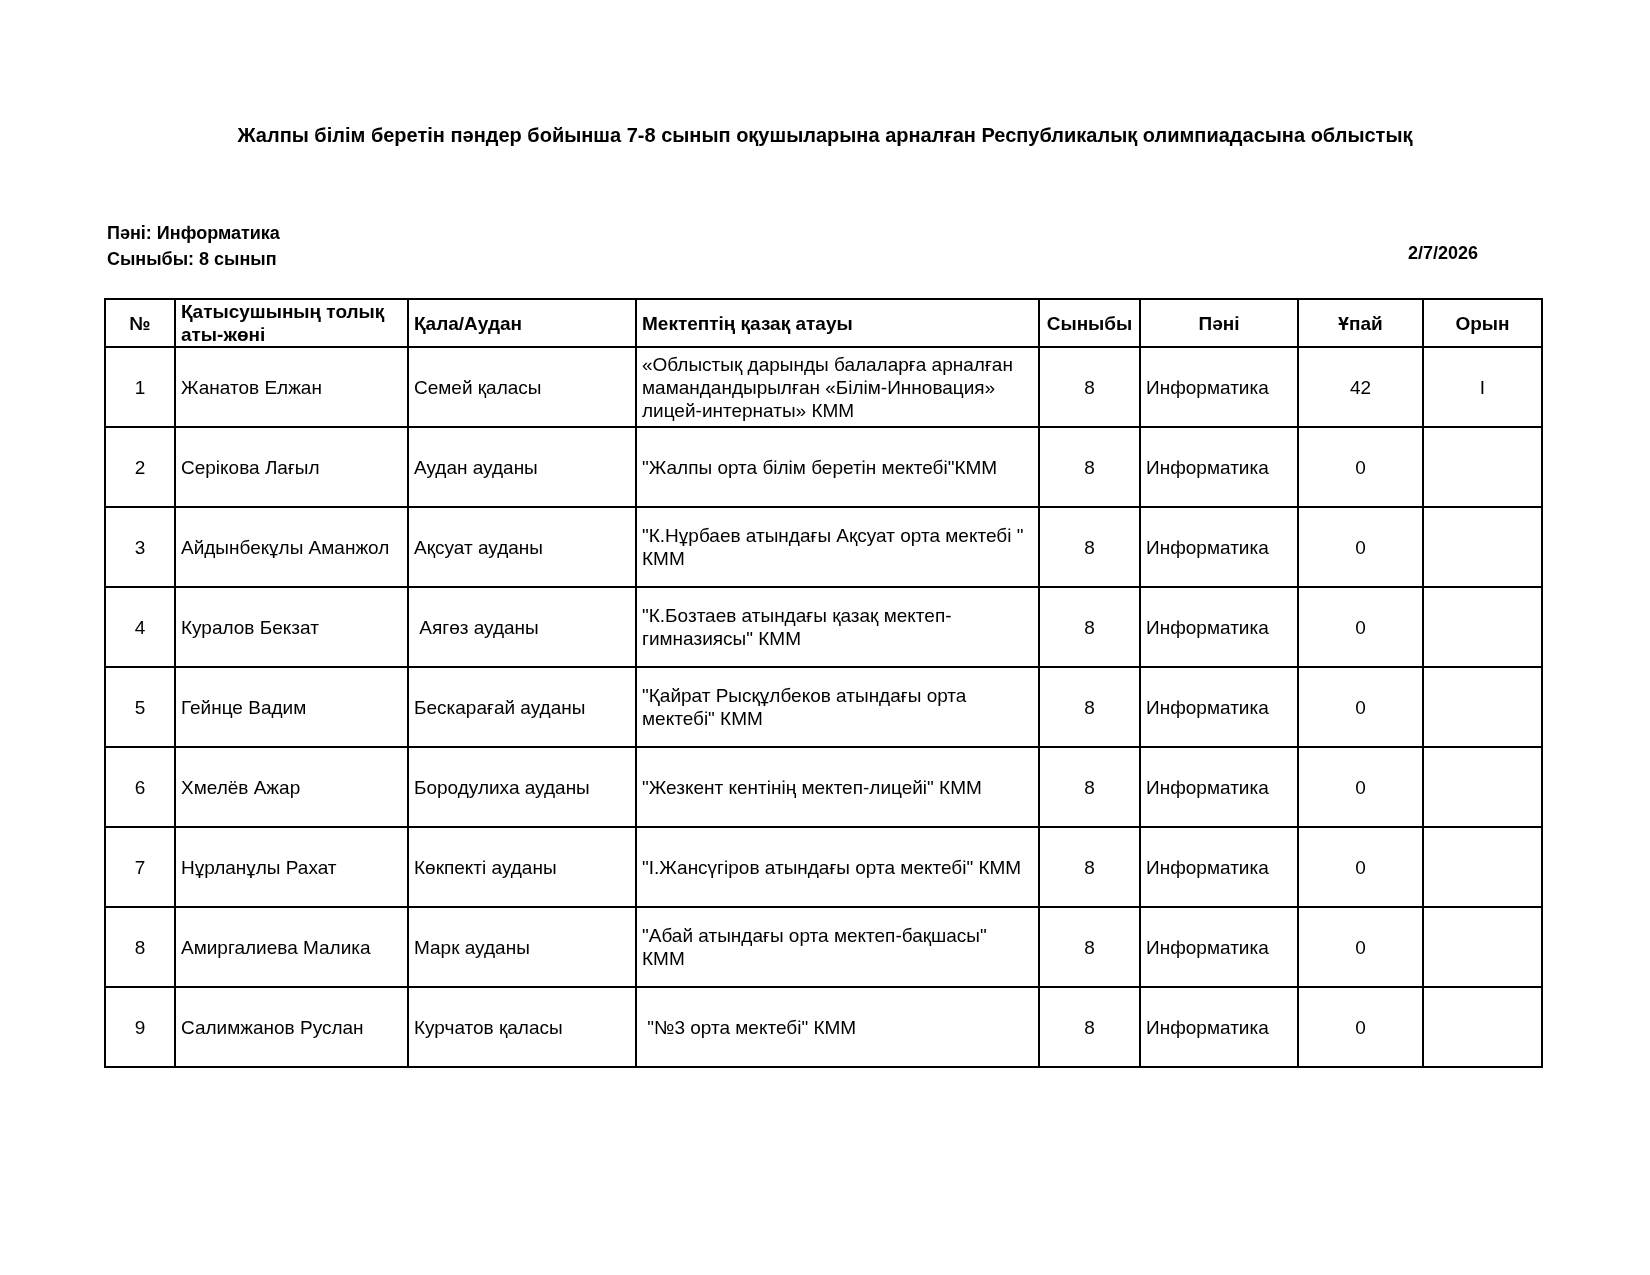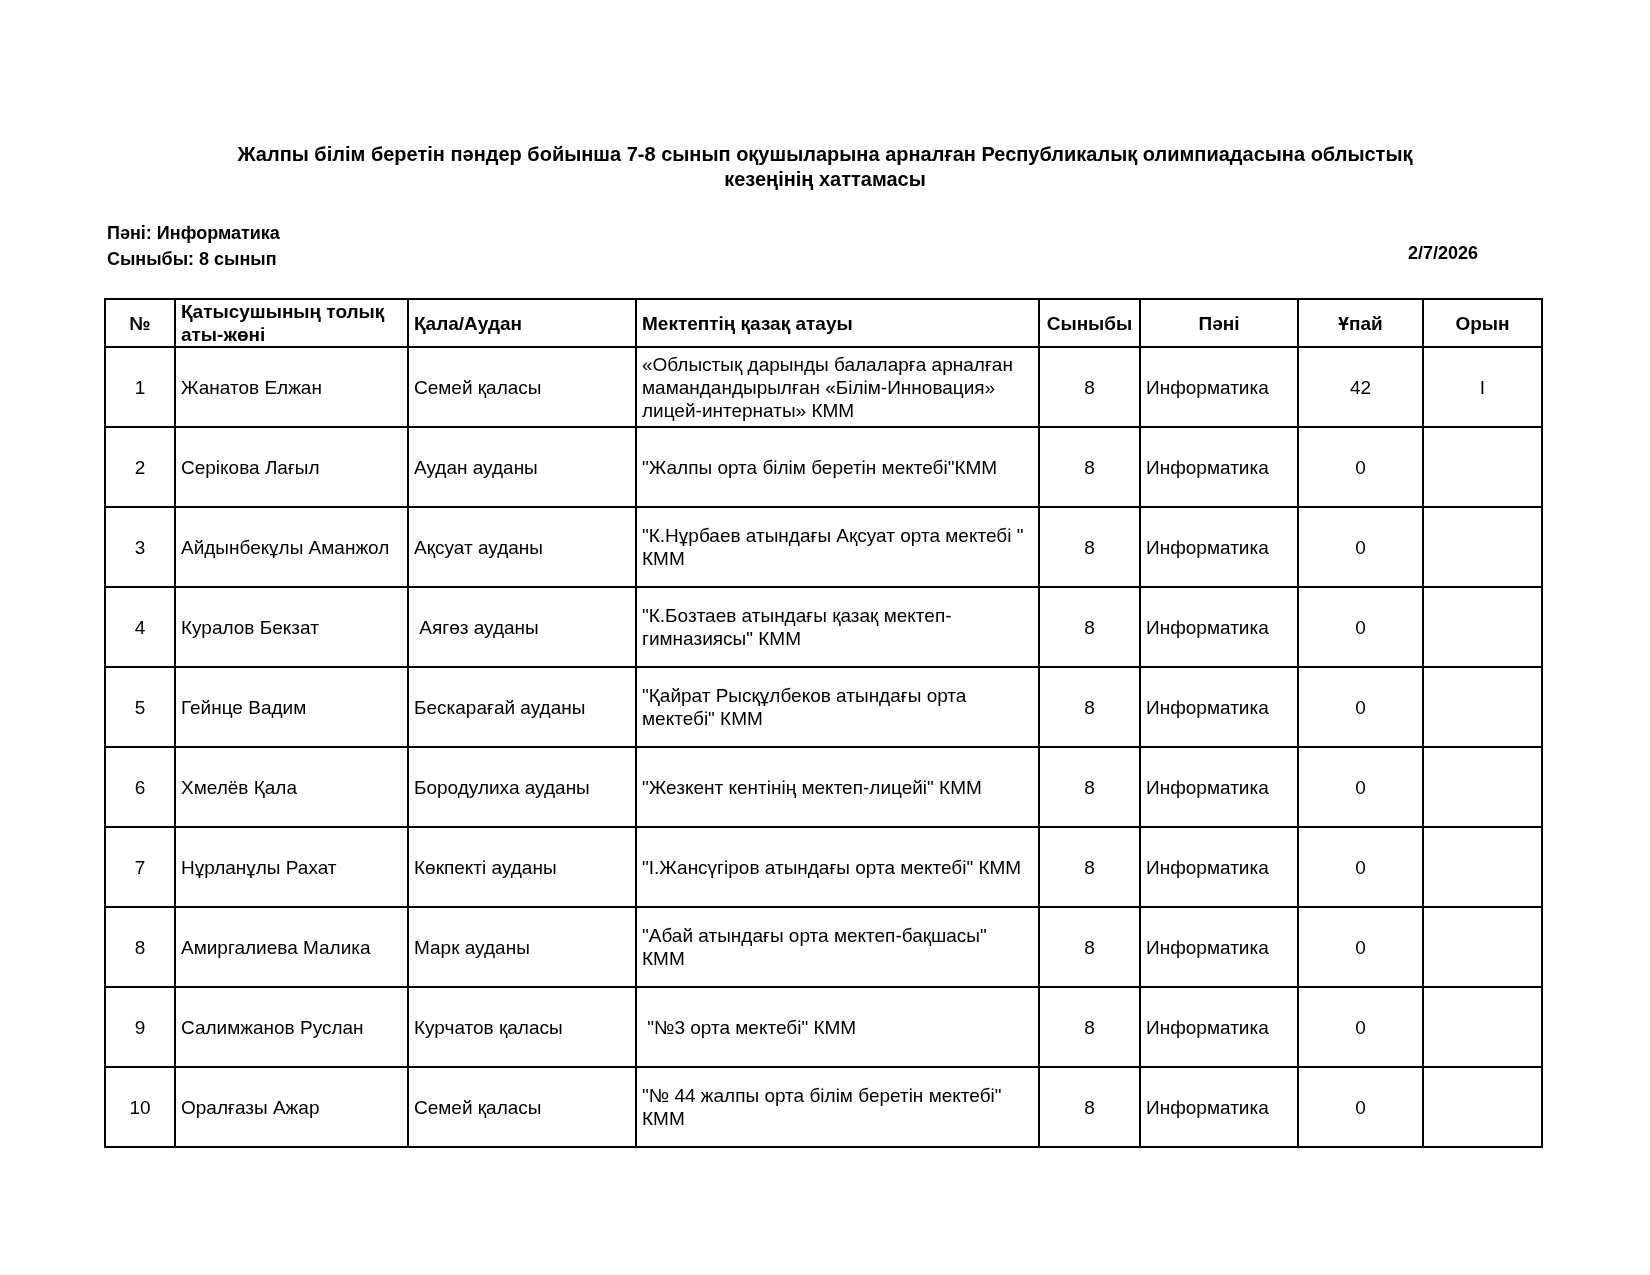--- a/index.html
+++ b/index.html
@@ -1,21 +1,21 @@
 <!DOCTYPE html>
 <html><head>
 <meta charset="utf-8">
 <style>
   html, body { margin: 0; padding: 0; background: #ffffff; }
   body {
     width: 1650px; height: 1275px; position: relative; overflow: hidden;
     font-family: "Liberation Sans", sans-serif; color: #000;
   }
   .title {
-    position: absolute; left: 0; top: 142px; width: 1650px;
+    position: absolute; left: 0; top: 123px; width: 1650px;
     text-align: center; font-weight: bold; font-size: 20px; line-height: 25px;
   }
   .meta-left {
     position: absolute; left: 107px; top: 220px;
     font-weight: bold; font-size: 18px; line-height: 26px;
   }
   .meta-date {
     position: absolute; right: 172px; top: 240px;
     font-weight: bold; font-size: 18px; line-height: 26px;
   }
@@ -31,21 +31,20 @@
   th { font-weight: bold; height: 45px; }
   td { height: 78px; }
   .c { text-align: center; }
   .l { text-align: left; }
 </style>
 </head>
 <body>
 
 <div class="title">
   <div>Жалпы білім беретін пәндер бойынша 7-8 сынып оқушыларына арналған Республикалық олимпиадасына облыстық</div>
-  <div>кезеңінің хаттамасы</div>
 </div>
 
 <div class="meta-left">
   <div>Пәні: Информатика</div>
   <div>Сыныбы: 8 сынып</div>
 </div>
 
 <div class="meta-date">2/7/2026</div>
 
 <table>
@@ -117,21 +116,21 @@
       <td class="l">Гейнце Вадим</td>
       <td class="l">Бескарағай ауданы</td>
       <td class="l">"Қайрат Рысқұлбеков атындағы орта мектебі" КММ</td>
       <td class="c">8</td>
       <td class="l">Информатика</td>
       <td class="c">0</td>
       <td class="c"></td>
     </tr>
     <tr>
       <td class="c">6</td>
-      <td class="l">Хмелёв Қала</td>
+      <td class="l">Хмелёв Ажар</td>
       <td class="l">Бородулиха ауданы</td>
       <td class="l">"Жезкент кентінің мектеп-лицейі" КММ</td>
       <td class="c">8</td>
       <td class="l">Информатика</td>
       <td class="c">0</td>
       <td class="c"></td>
     </tr>
     <tr>
       <td class="c">7</td>
       <td class="l">Нұрланұлы Рахат</td>
@@ -155,24 +154,14 @@
     <tr>
       <td class="c">9</td>
       <td class="l">Салимжанов Руслан</td>
       <td class="l">Курчатов қаласы</td>
       <td class="l" style="white-space:pre"> "№3 орта мектебі" КММ</td>
       <td class="c">8</td>
       <td class="l">Информатика</td>
       <td class="c">0</td>
       <td class="c"></td>
     </tr>
-    <tr>
-      <td class="c">10</td>
-      <td class="l">Оралғазы Ажар</td>
-      <td class="l">Семей қаласы</td>
-      <td class="l">"№ 44 жалпы орта білім беретін мектебі" КММ</td>
-      <td class="c">8</td>
-      <td class="l">Информатика</td>
-      <td class="c">0</td>
-      <td class="c"></td>
-    </tr>
   </tbody>
 </table>
 
 </body></html>

